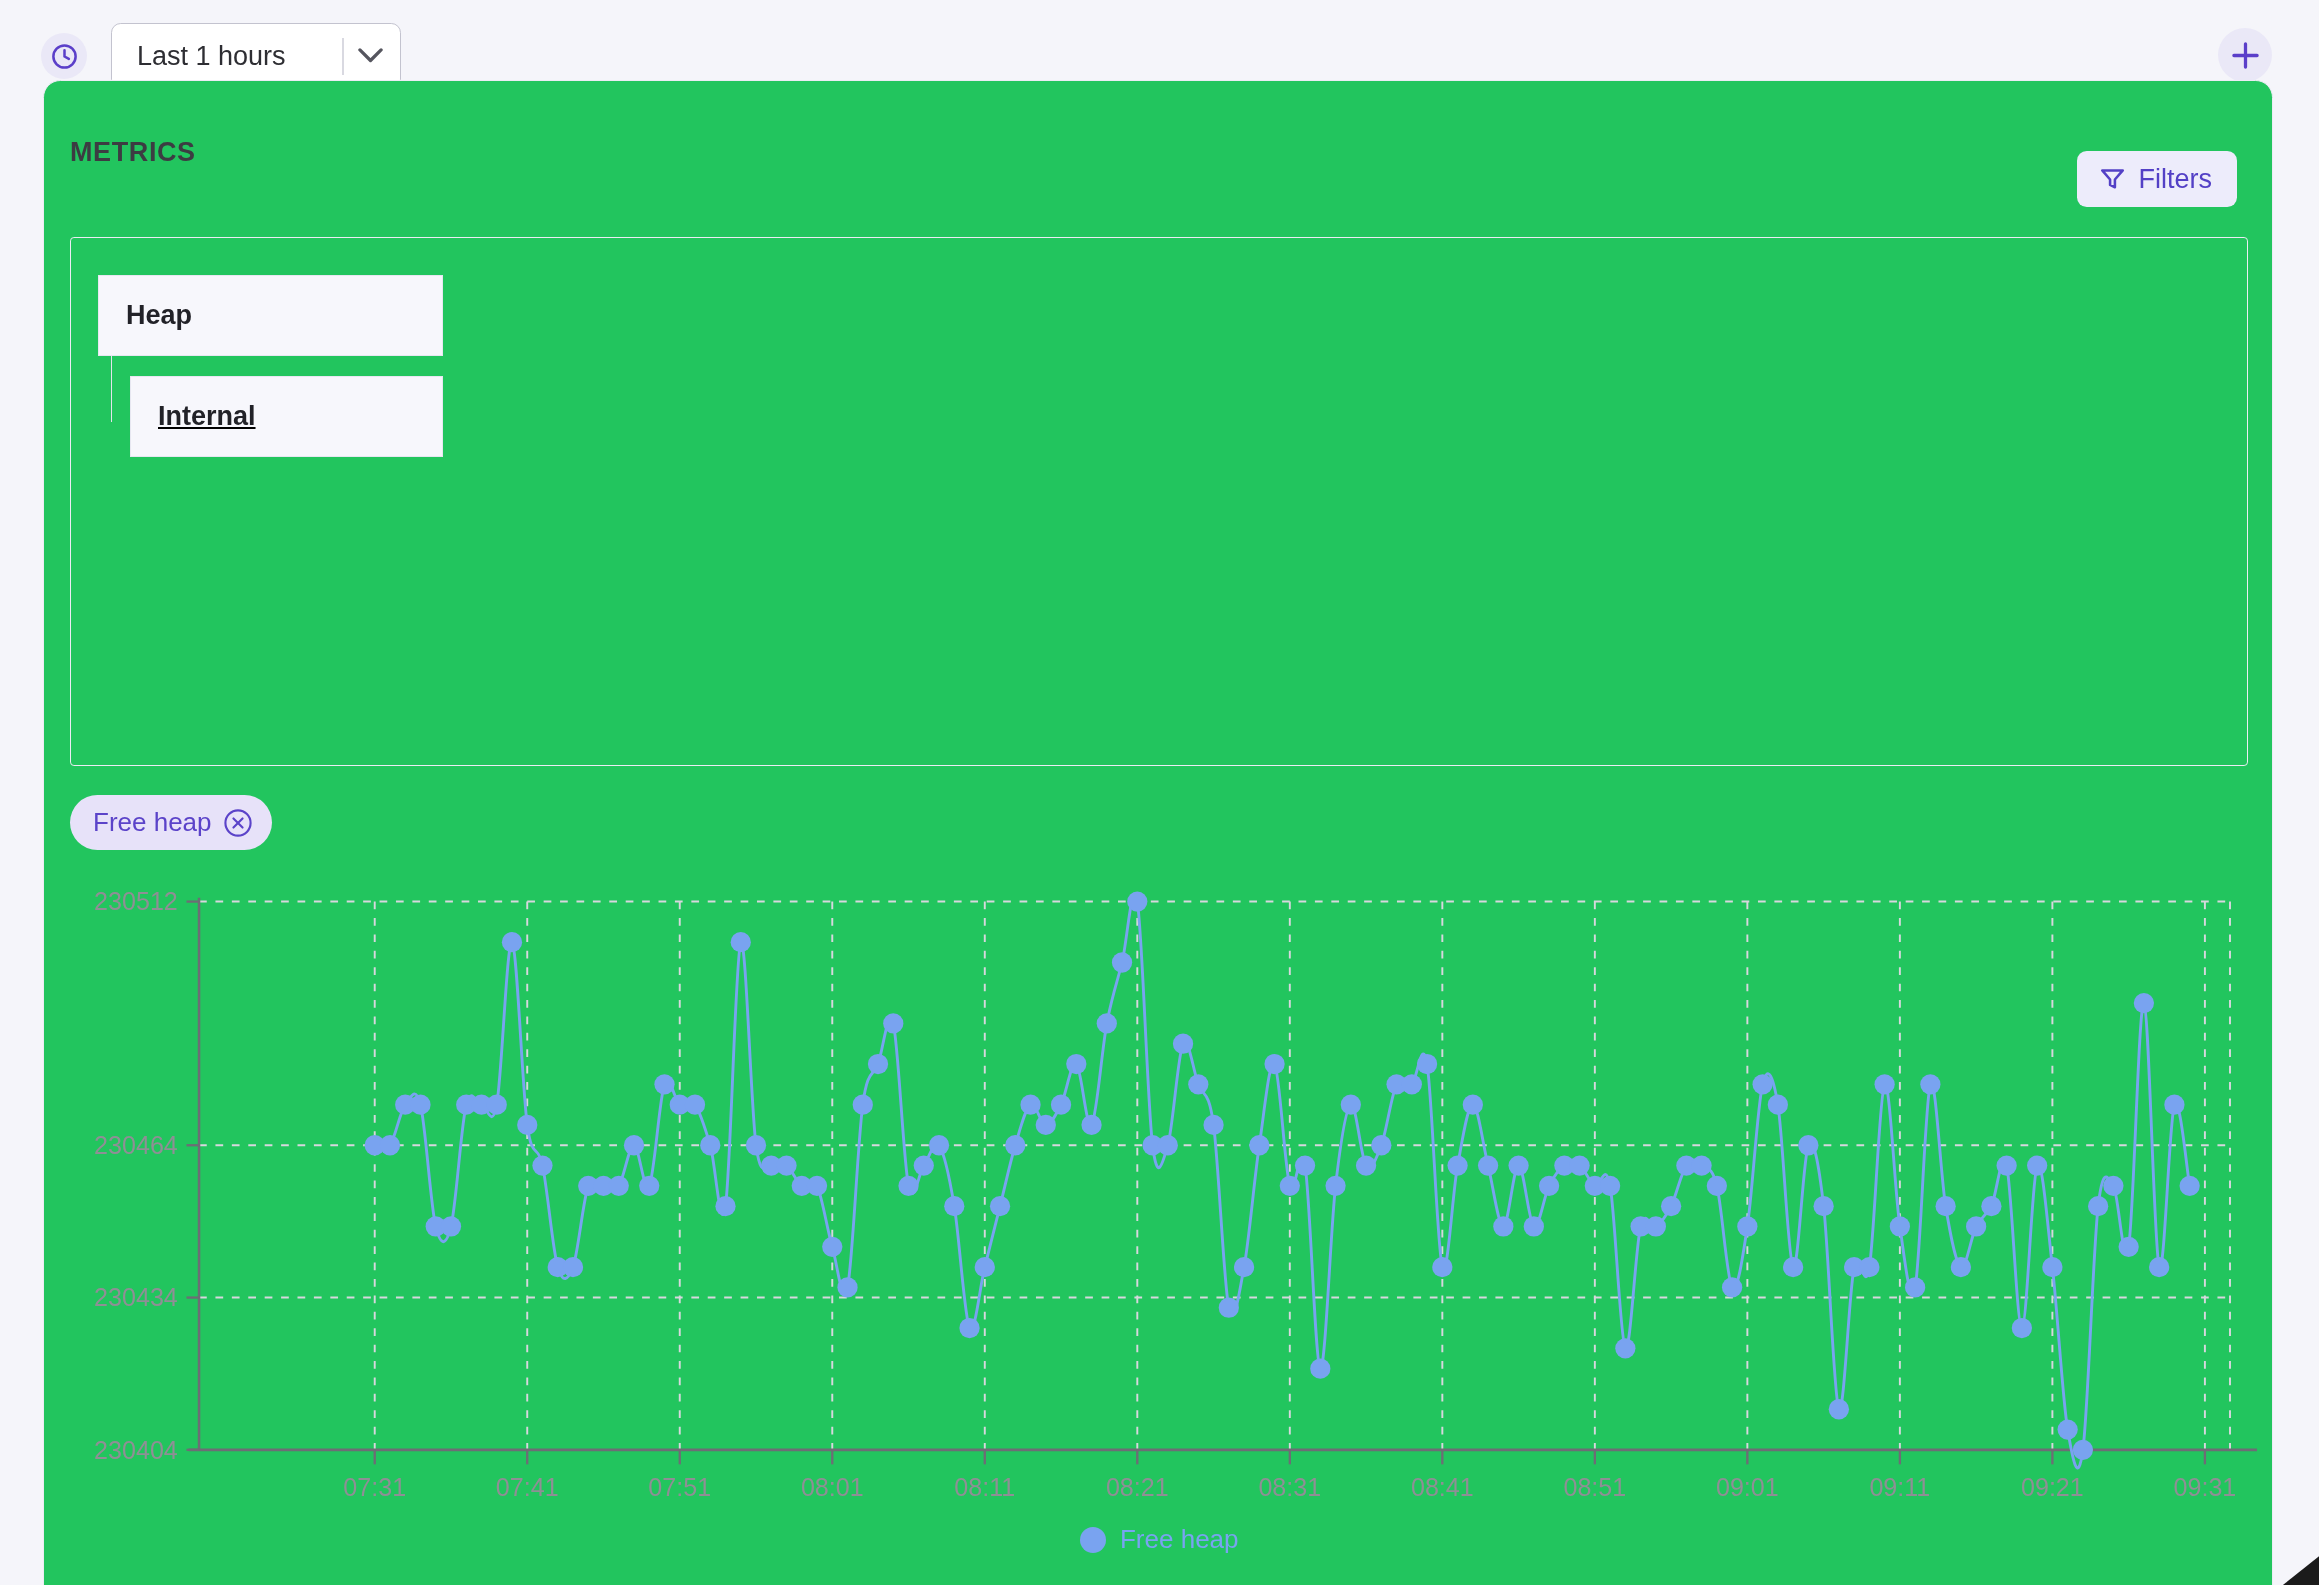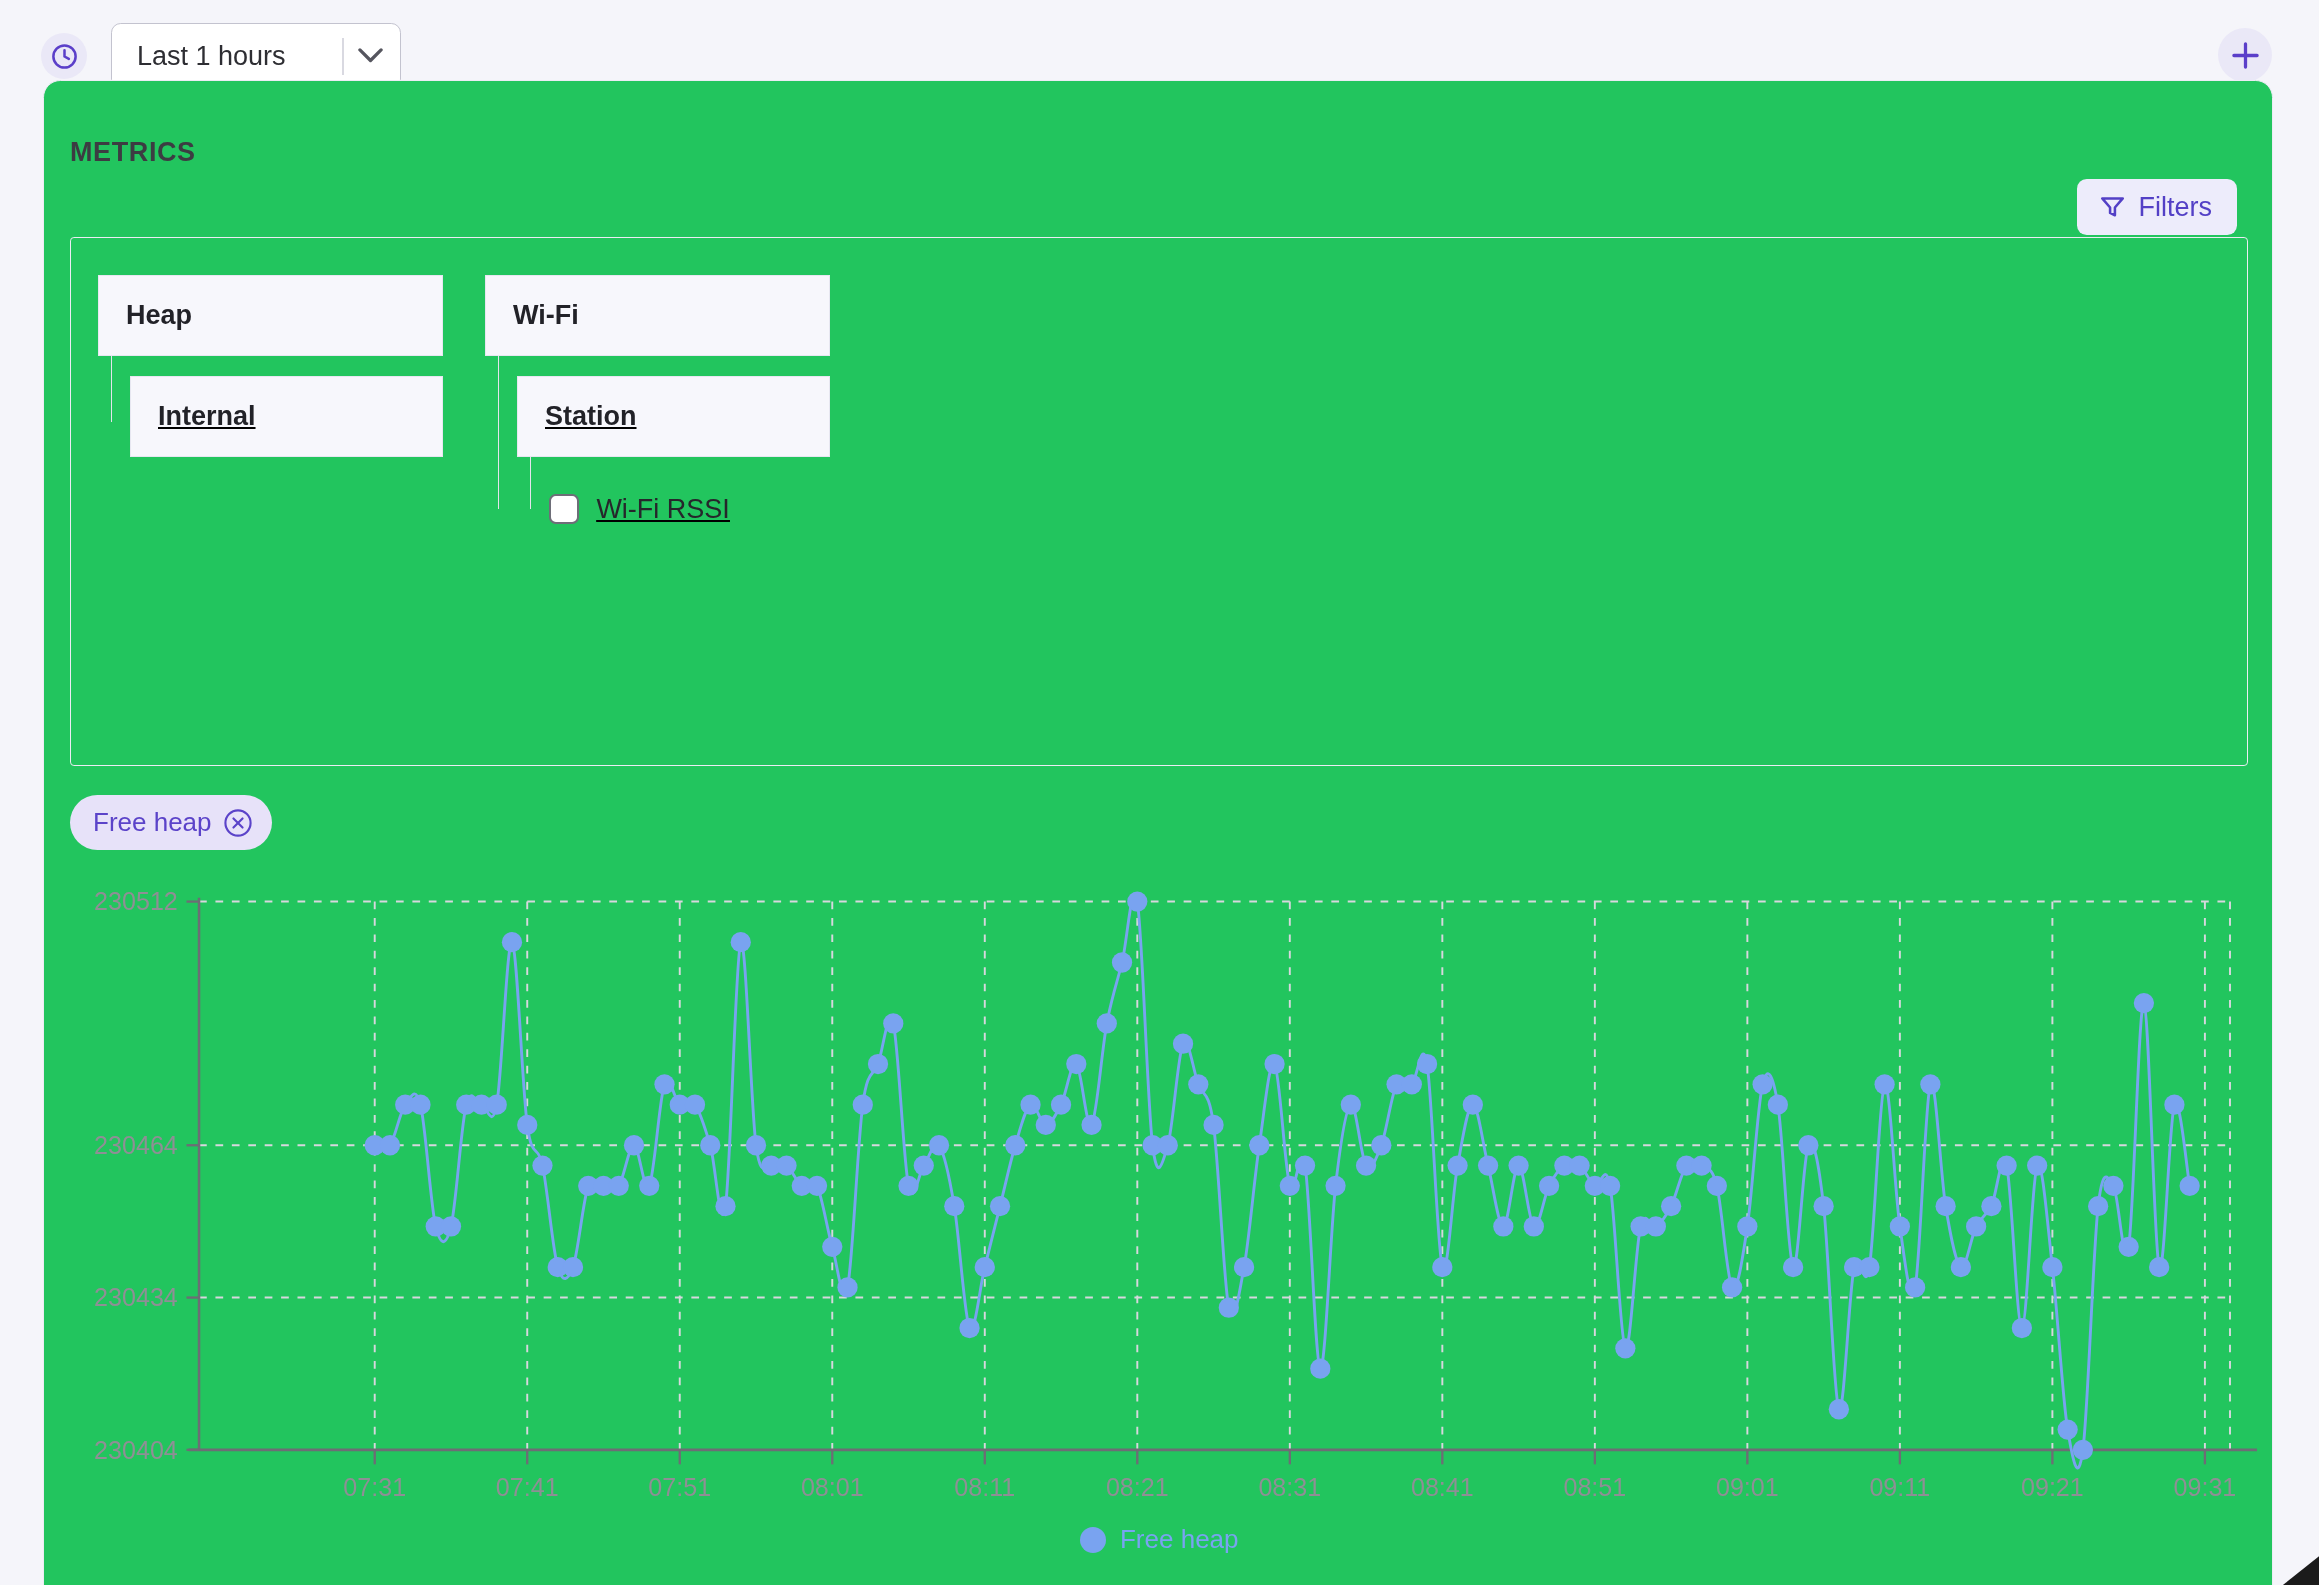--- a/index.html
+++ b/index.html
@@ -12,21 +12,21 @@
   .clock-btn { left:41px; top:33px; width:46px; height:46px; }
   .plus-btn { left:2218px; top:28px; width:54px; height:54px; }
   .time-select { position:absolute; left:111px; top:23px; width:290px; height:66px; background:#ffffff; border:1.9px solid #c3c3cf; border-radius:9.7px; display:flex; align-items:center; cursor:pointer; }
   .time-select .label { font-size:27px; color:#2e2e33; padding-left:25px; flex:1; }
   .time-select .divider { width:1.9px; height:37px; background:#d9d9e1; }
   .time-select .chev { padding:0 17.4px 0 13.5px; display:flex; align-items:center; }
 
   
   .card { position:absolute; left:43px; top:80px; width:2230px; height:1510px; background:#22c55e; border:1px solid #ececf4; border-radius:17.4px 17.4px 0 0; }
   .card-header-title { position:absolute; left:26px; top:56px; font-size:27px; font-weight:700; color:#3c3c42; letter-spacing:0.6px; }
-  .filters-btn { position:absolute; right:35px; top:70px; height:56px; padding:0 25px 0 21px; background:#edecfb; border-radius:9.7px; display:flex; align-items:center; gap:11.6px; cursor:pointer;margin-top:28px; }
+  .filters-btn { position:absolute; right:35px; top:70px; height:56px; padding:0 25px 0 21px; background:#edecfb; border-radius:9.7px; display:flex; align-items:center; gap:11.6px; cursor:pointer; }
   .filters-btn .f-label { font-size:27px; color:#5340c6; }
 
   
   .tree-panel { position:absolute; left:26px; right:24px; top:156px; height:529px; border:1.9px solid #ececf4; border-radius:3.9px; padding:37px 27px 0 27px; overflow:hidden; }
   .tree-root { display:flex; align-items:flex-start; }
   .tree-col { width:345px; margin-right:42px; }
   .tree-group { position:relative; }
   .tree-group .guide { position:absolute; left:12.6px; top:81px; bottom:35px; width:1.9px; background:#e4e4ec; }
   .group-box { position:relative; z-index:1; height:81px; background:#f7f7fc; border:1.9px solid #e7e7f1; display:flex; align-items:center; padding-left:27px; }
   .group-box .g-label { font-size:27px; font-weight:700; color:#222228; }
@@ -100,42 +100,20 @@
           <div class="tree-group">
             <div class="guide"></div>
             <div class="group-box">
               <span class="g-label">Heap</span>
             </div>
             <div class="group-children">
               <div class="tree-group">
                 <div class="guide"></div>
                 <div class="group-box">
                   <span class="g-label">Internal</span>
-                </div>
-              </div>
-            </div>
-          </div>
-        </div>
-        <div class="tree-col">
-          <div class="tree-group">
-            <div class="guide"></div>
-            <div class="group-box">
-              <span class="g-label">Wi-Fi</span>
-            </div>
-            <div class="group-children">
-              <div class="tree-group">
-                <div class="guide"></div>
-                <div class="group-box">
-                  <span class="g-label">Station</span>
-                </div>
-                <div class="group-children">
-                  <div class="tree-row">
-                    <span class="cb"></span>
-                    <span class="row-label">Wi-Fi RSSI</span>
-                  </div>
                 </div>
               </div>
             </div>
           </div>
         </div>
       </div>
   </div>
 
   <div class="chip">
     <span class="c-label">Free heap</span>

